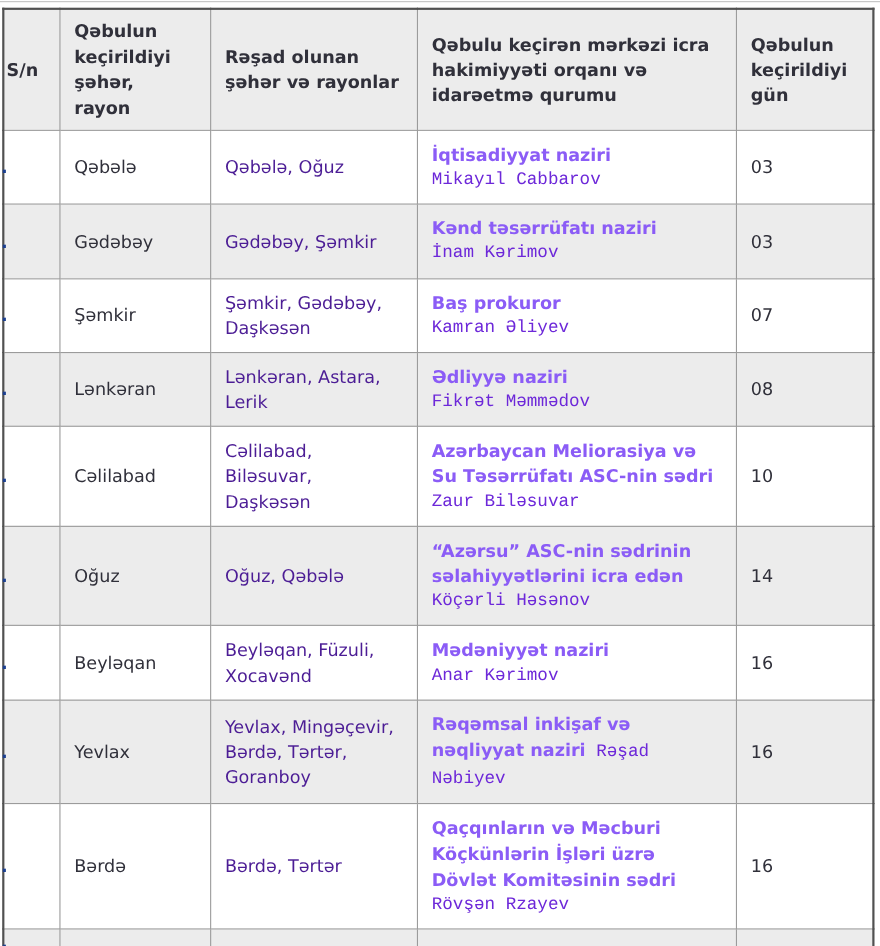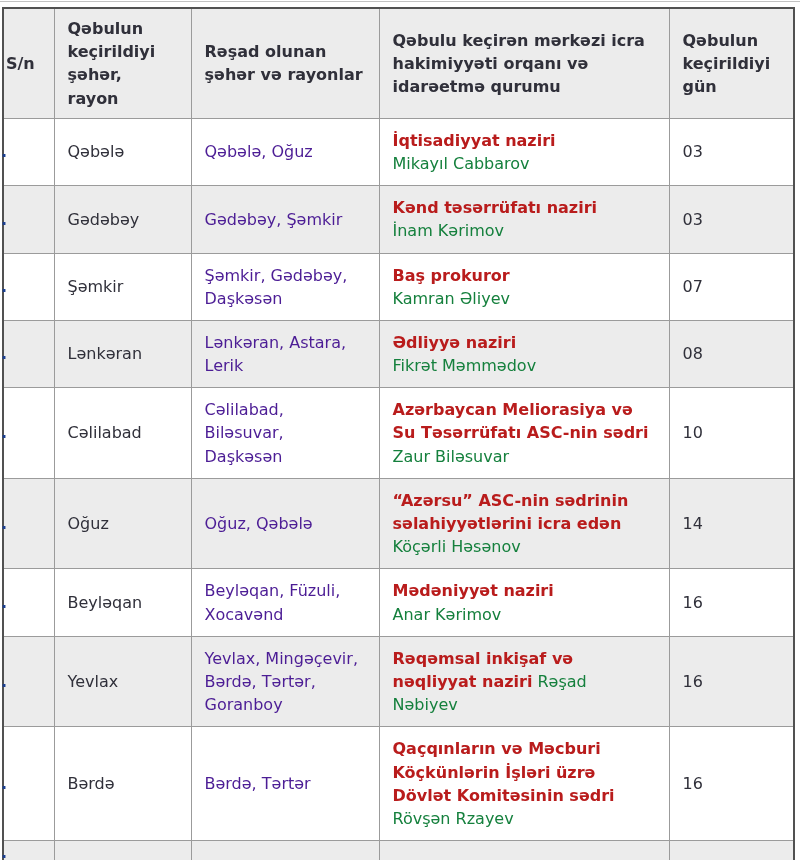--- a/index.html
+++ b/index.html
@@ -47,22 +47,22 @@
   .sn-dot {
     display: inline-block;
     margin-left: -3px;
     color: #1b3f8f;
     font-weight: 700;
     font-size: 16px;
     text-decoration: none;
   }
   .c-city span { font-weight: 400; color: #30303a; font-size: 16px; }
   .c-covered { color: #4c1d95; }
-  .org-title { font-weight: 700; color: #b91c1c; }
-  .org-name { color: #15803d; }
+  .org-title { font-weight: 700; color: #8b5cf6; }
+  .org-name { color: #6d28d9; font-family: Liberation Mono, monospace; }
   .org-name.block { display: block; }
   .c-day span { font-weight: 400; color: #30303a; }
   tfoot tr.partial td {
     background: #ececec;
     height: 10px;
     padding: 0;
     border-top: 1px solid #9b9b9b;
   }
 </style>
 </head>

